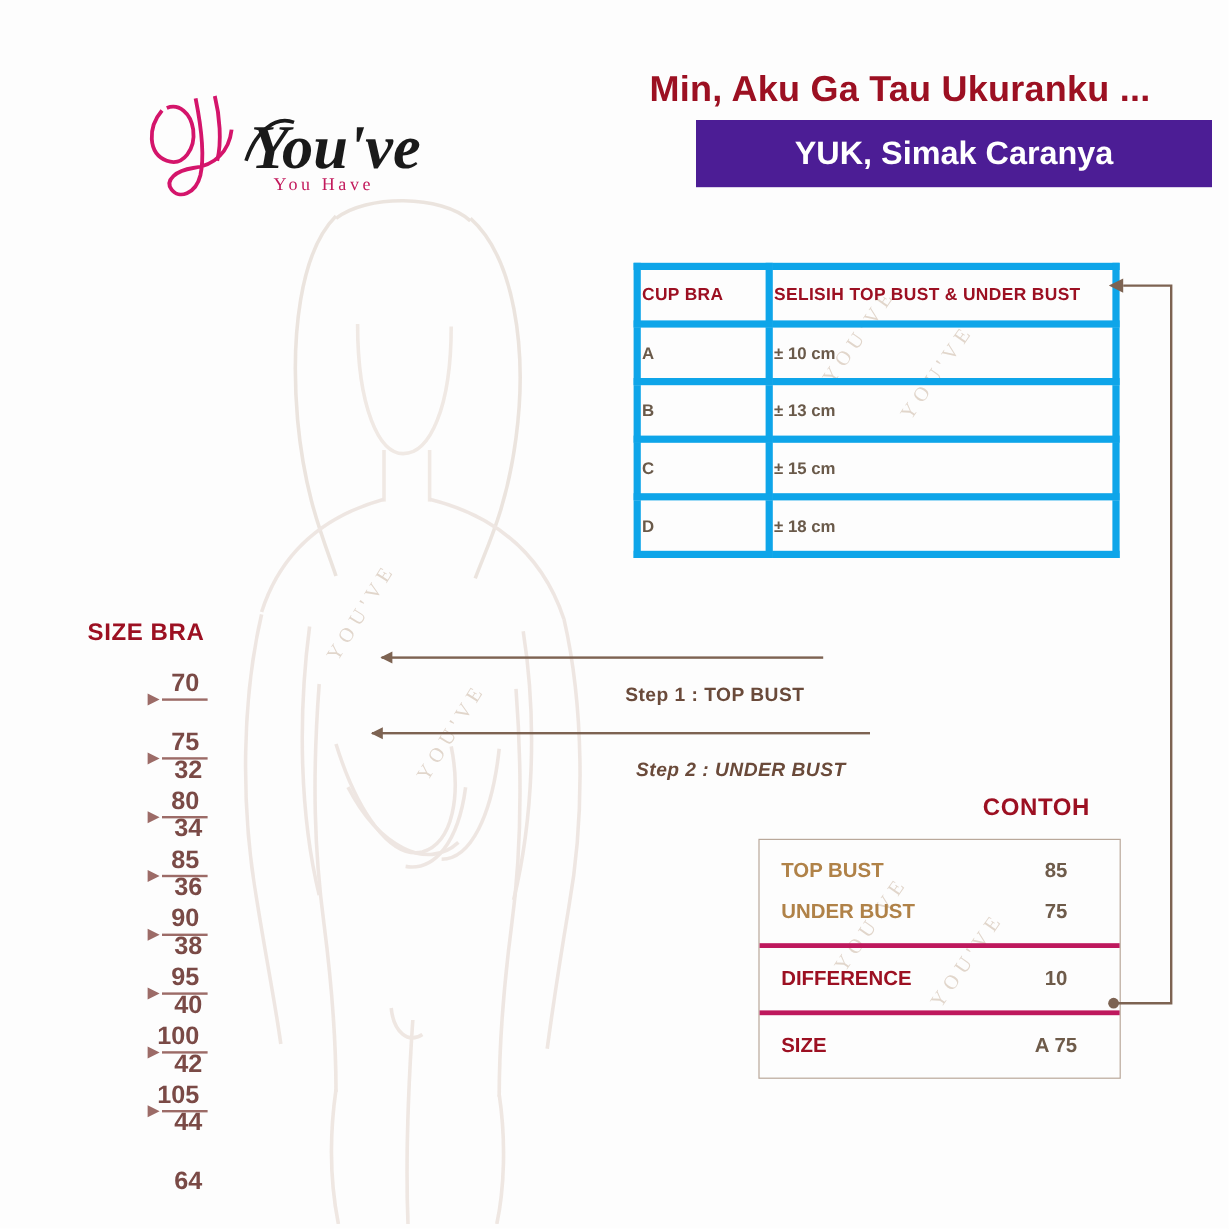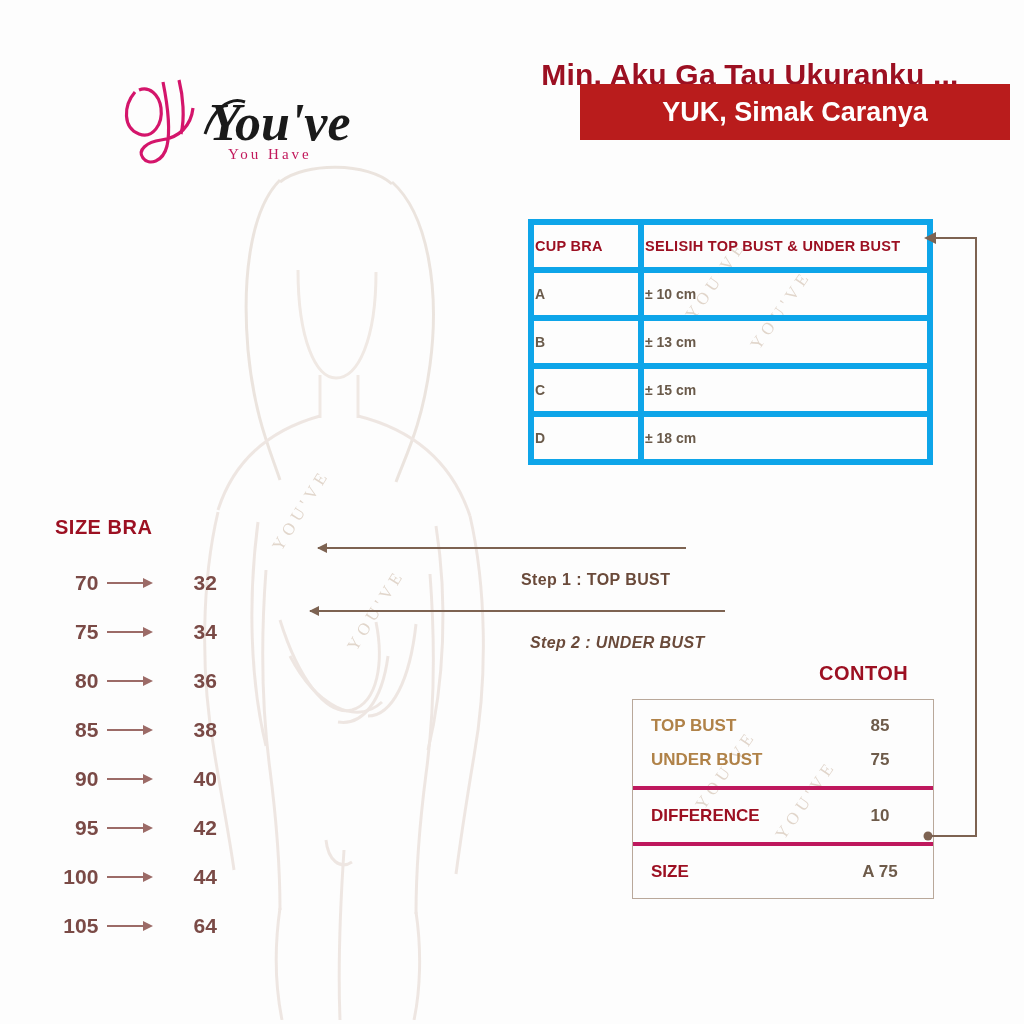--- a/index.html
+++ b/index.html
@@ -76,24 +76,24 @@
     width: 520px;
     text-align: center;
     font-size: 30px;
     font-weight: bold;
     color: #9c1022;
     letter-spacing: .2px;
   }
   .header-band {
     position: absolute;
     left: 580px;
-    top: 84px;
+    top: 100px;
     width: 430px;
     height: 56px;
-    background: #b91c1c;
+    background: #4c1d95;
     display: flex;
     align-items: center;
     justify-content: center;
   }
   .header-band span {
     color: #ffffff;
     font-size: 27px;
     font-weight: bold;
   }
 
@@ -117,40 +117,41 @@
   .cup-table th {
     color: #9c1022;
     font-size: 14.5px;
     letter-spacing: .3px;
   }
   .cup-table .c-left { width: 102px; }
 
   
   .size-title {
     position: absolute;
-    left: 55px;
+    left: 73px;
     top: 516px;
     font-size: 20px;
     font-weight: bold;
     color: #9c1022;
     letter-spacing: .5px;
   }
   .size-list {
     position: absolute;
     left: 45px;
     top: 558px;
     width: 180px;
   }
   .size-row {
     height: 49px;
     display: flex;
     align-items: center;
     font-size: 21px;
     font-weight: bold;
     color: #7a4a46;
+    flex-direction: column;
   }
   .size-row .from {
     width: 62px;
     text-align: right;
   }
   .size-row .arrow {
     flex: 0 0 48px;
     position: relative;
     height: 2px;
     margin: 0 9px;
@@ -165,21 +166,21 @@
   .size-row .arrow::after {
     content: "";
     position: absolute;
     right: 2px; top: -4px;
     border-left: 10px solid #9c6b67;
     border-top: 5px solid transparent;
     border-bottom: 5px solid transparent;
   }
   .size-row .to {
     width: 46px;
-    text-align: center;
+    text-align: right;
     margin-left: 21px;
   }
 
   
   .step-label {
     position: absolute;
     font-size: 16px;
     font-weight: bold;
     color: #6a4a3a;
     letter-spacing: .4px;

